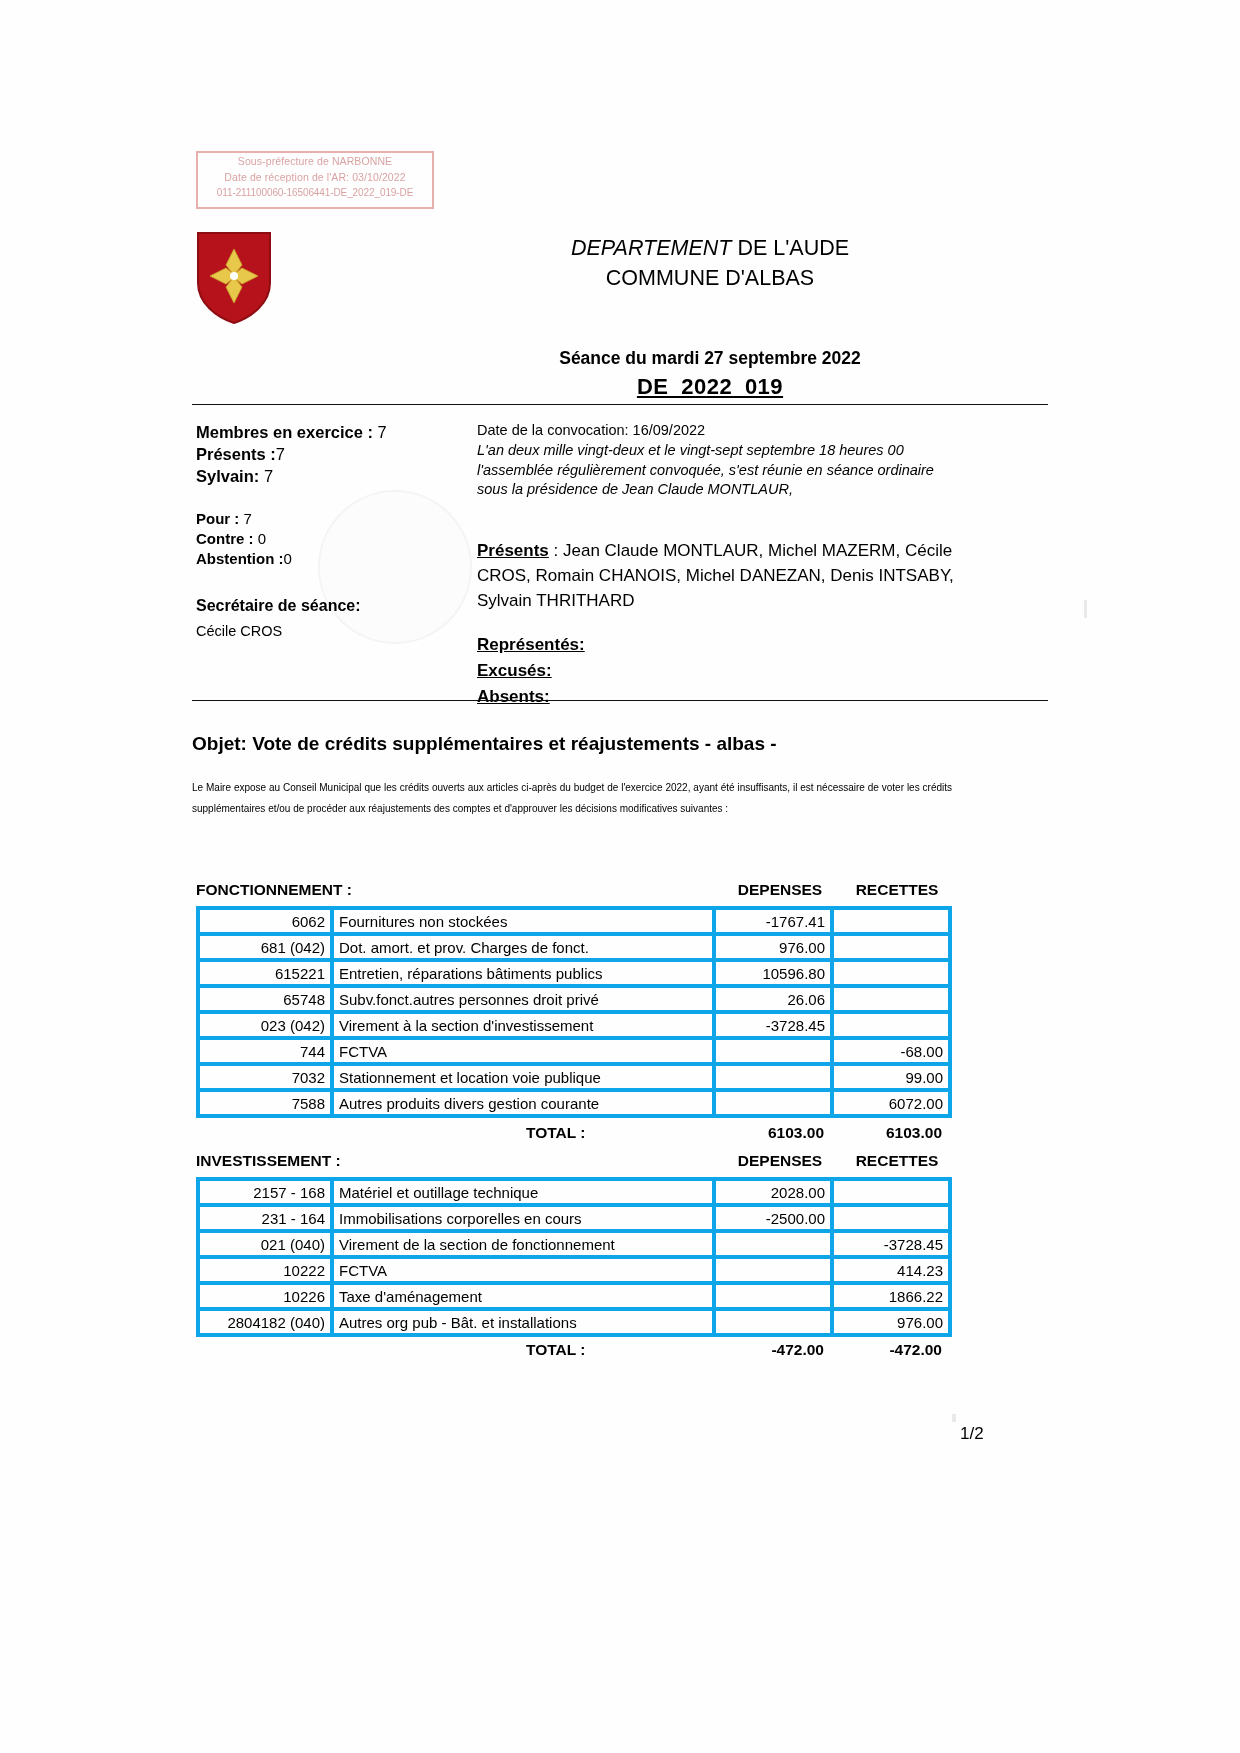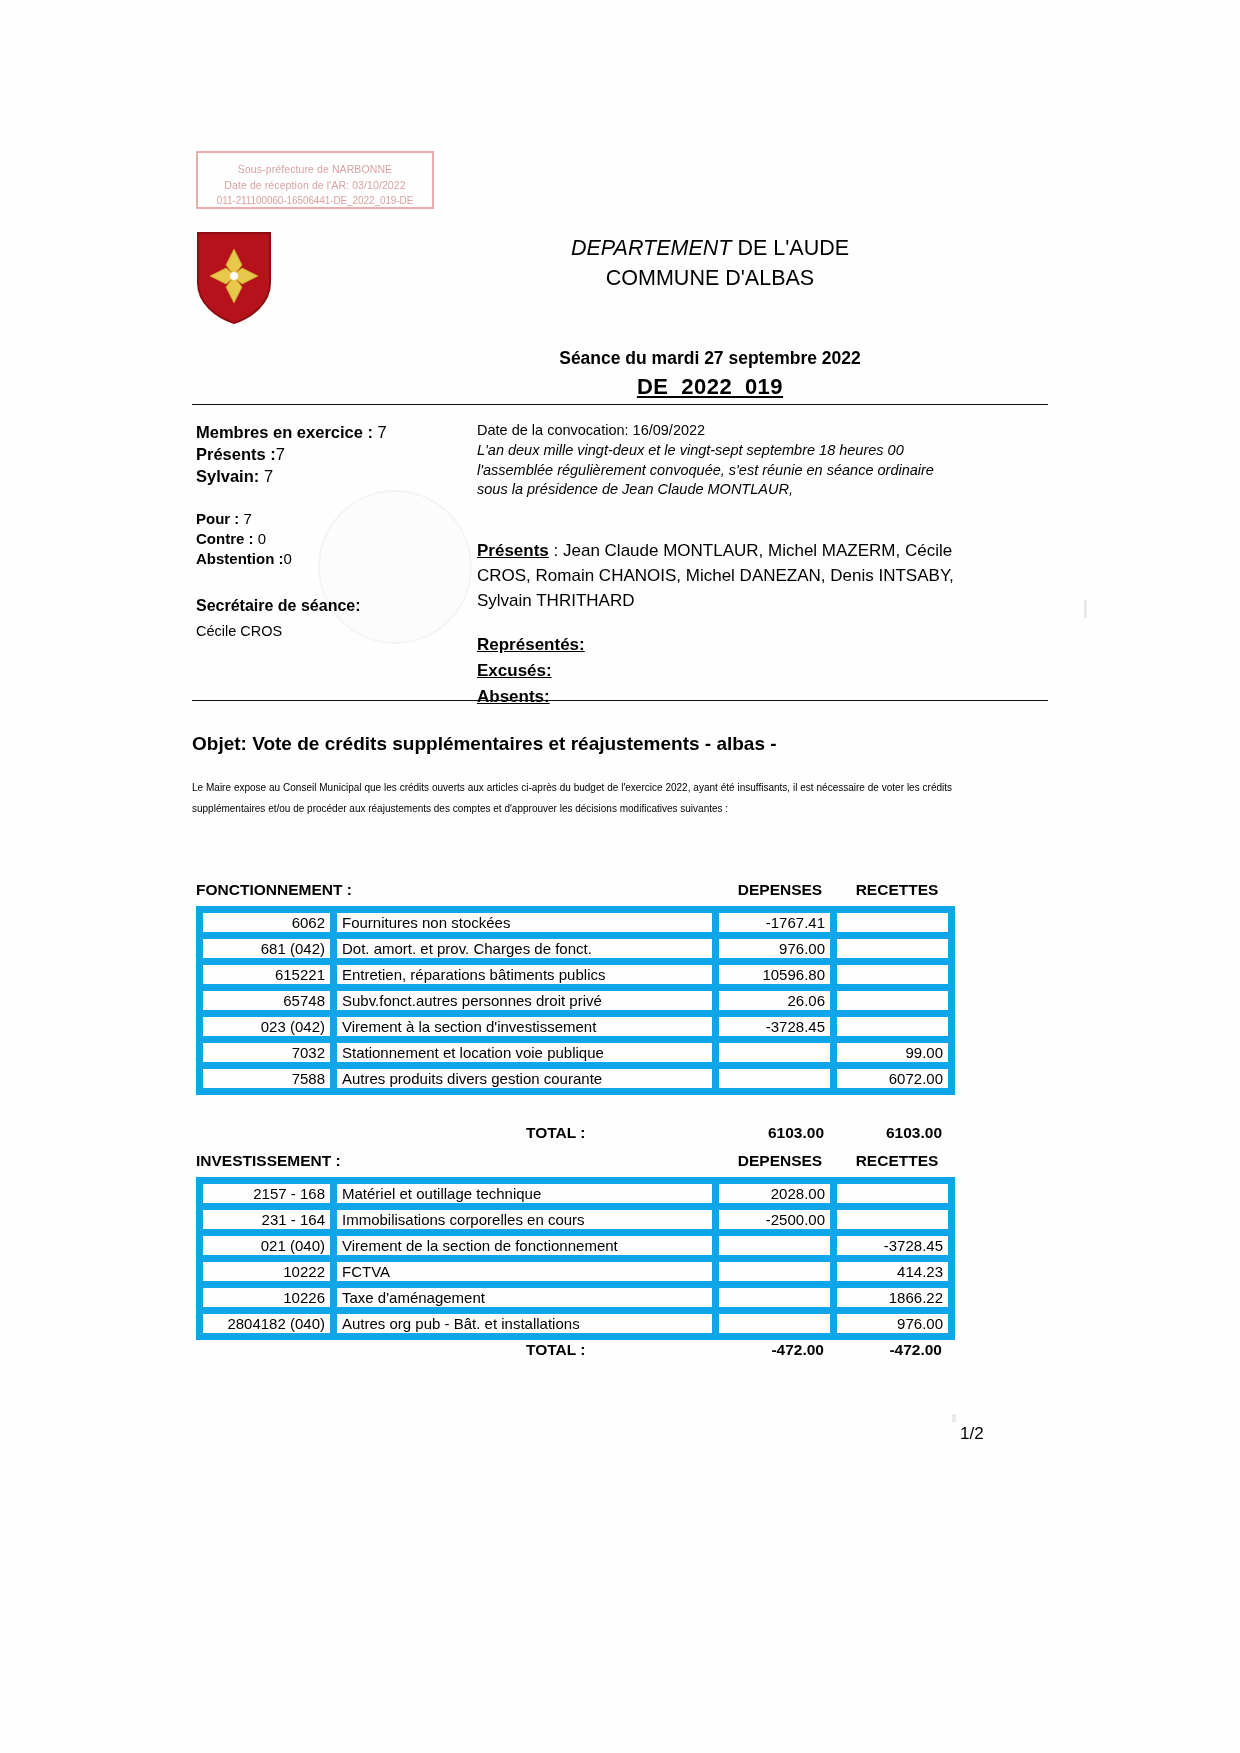--- a/index.html
+++ b/index.html
@@ -28,21 +28,21 @@
     left: 196px;
     top: 151px;
     width: 238px;
     height: 58px;
     border: 2px solid #e8a9a9;
     box-sizing: border-box;
     color: #d79a9a;
     font-size: 10.5px;
     line-height: 16px;
     text-align: center;
-    padding-top: 8px;
+    padding-top: 0;
     letter-spacing: 0.1px;
     opacity: 0.92;
   }
   .stamp div { white-space: nowrap; }
   .stamp .ref { font-size: 10px; letter-spacing: -0.1px; }
 
   
   .crest {
     position: absolute;
     left: 196px;
@@ -178,21 +178,21 @@
 
   table.budget {
     position: absolute;
     border-collapse: collapse;
     font-size: 15px;
     width: 752px;
     left: 196px;
     table-layout: fixed;
   }
   table.budget td {
-    border: 7px solid #0ea5e9;
+    border: 4px solid #0ea5e9;
     height: 26px;
     padding: 1px 5px;
     box-sizing: border-box;
   }
   table.budget td.code { width: 134px; text-align: right; }
   table.budget td.label { width: 382px; text-align: left; }
   table.budget td.num { width: 118px; text-align: right; }
 
   .totals {
     position: absolute;
@@ -335,20 +335,26 @@
           <td class="num">26.06</td>
           <td class="num"></td>
         </tr>
         <tr>
           <td class="code">023 (042)</td>
           <td class="label">Virement à la section d'investissement</td>
           <td class="num">-3728.45</td>
           <td class="num"></td>
         </tr>
         <tr>
+          <td class="code">744</td>
+          <td class="label">FCTVA</td>
+          <td class="num"></td>
+          <td class="num">-68.00</td>
+        </tr>
+        <tr>
           <td class="code">7032</td>
           <td class="label">Stationnement et location voie publique</td>
           <td class="num"></td>
           <td class="num">99.00</td>
         </tr>
         <tr>
           <td class="code">7588</td>
           <td class="label">Autres produits divers gestion courante</td>
           <td class="num"></td>
           <td class="num">6072.00</td>

